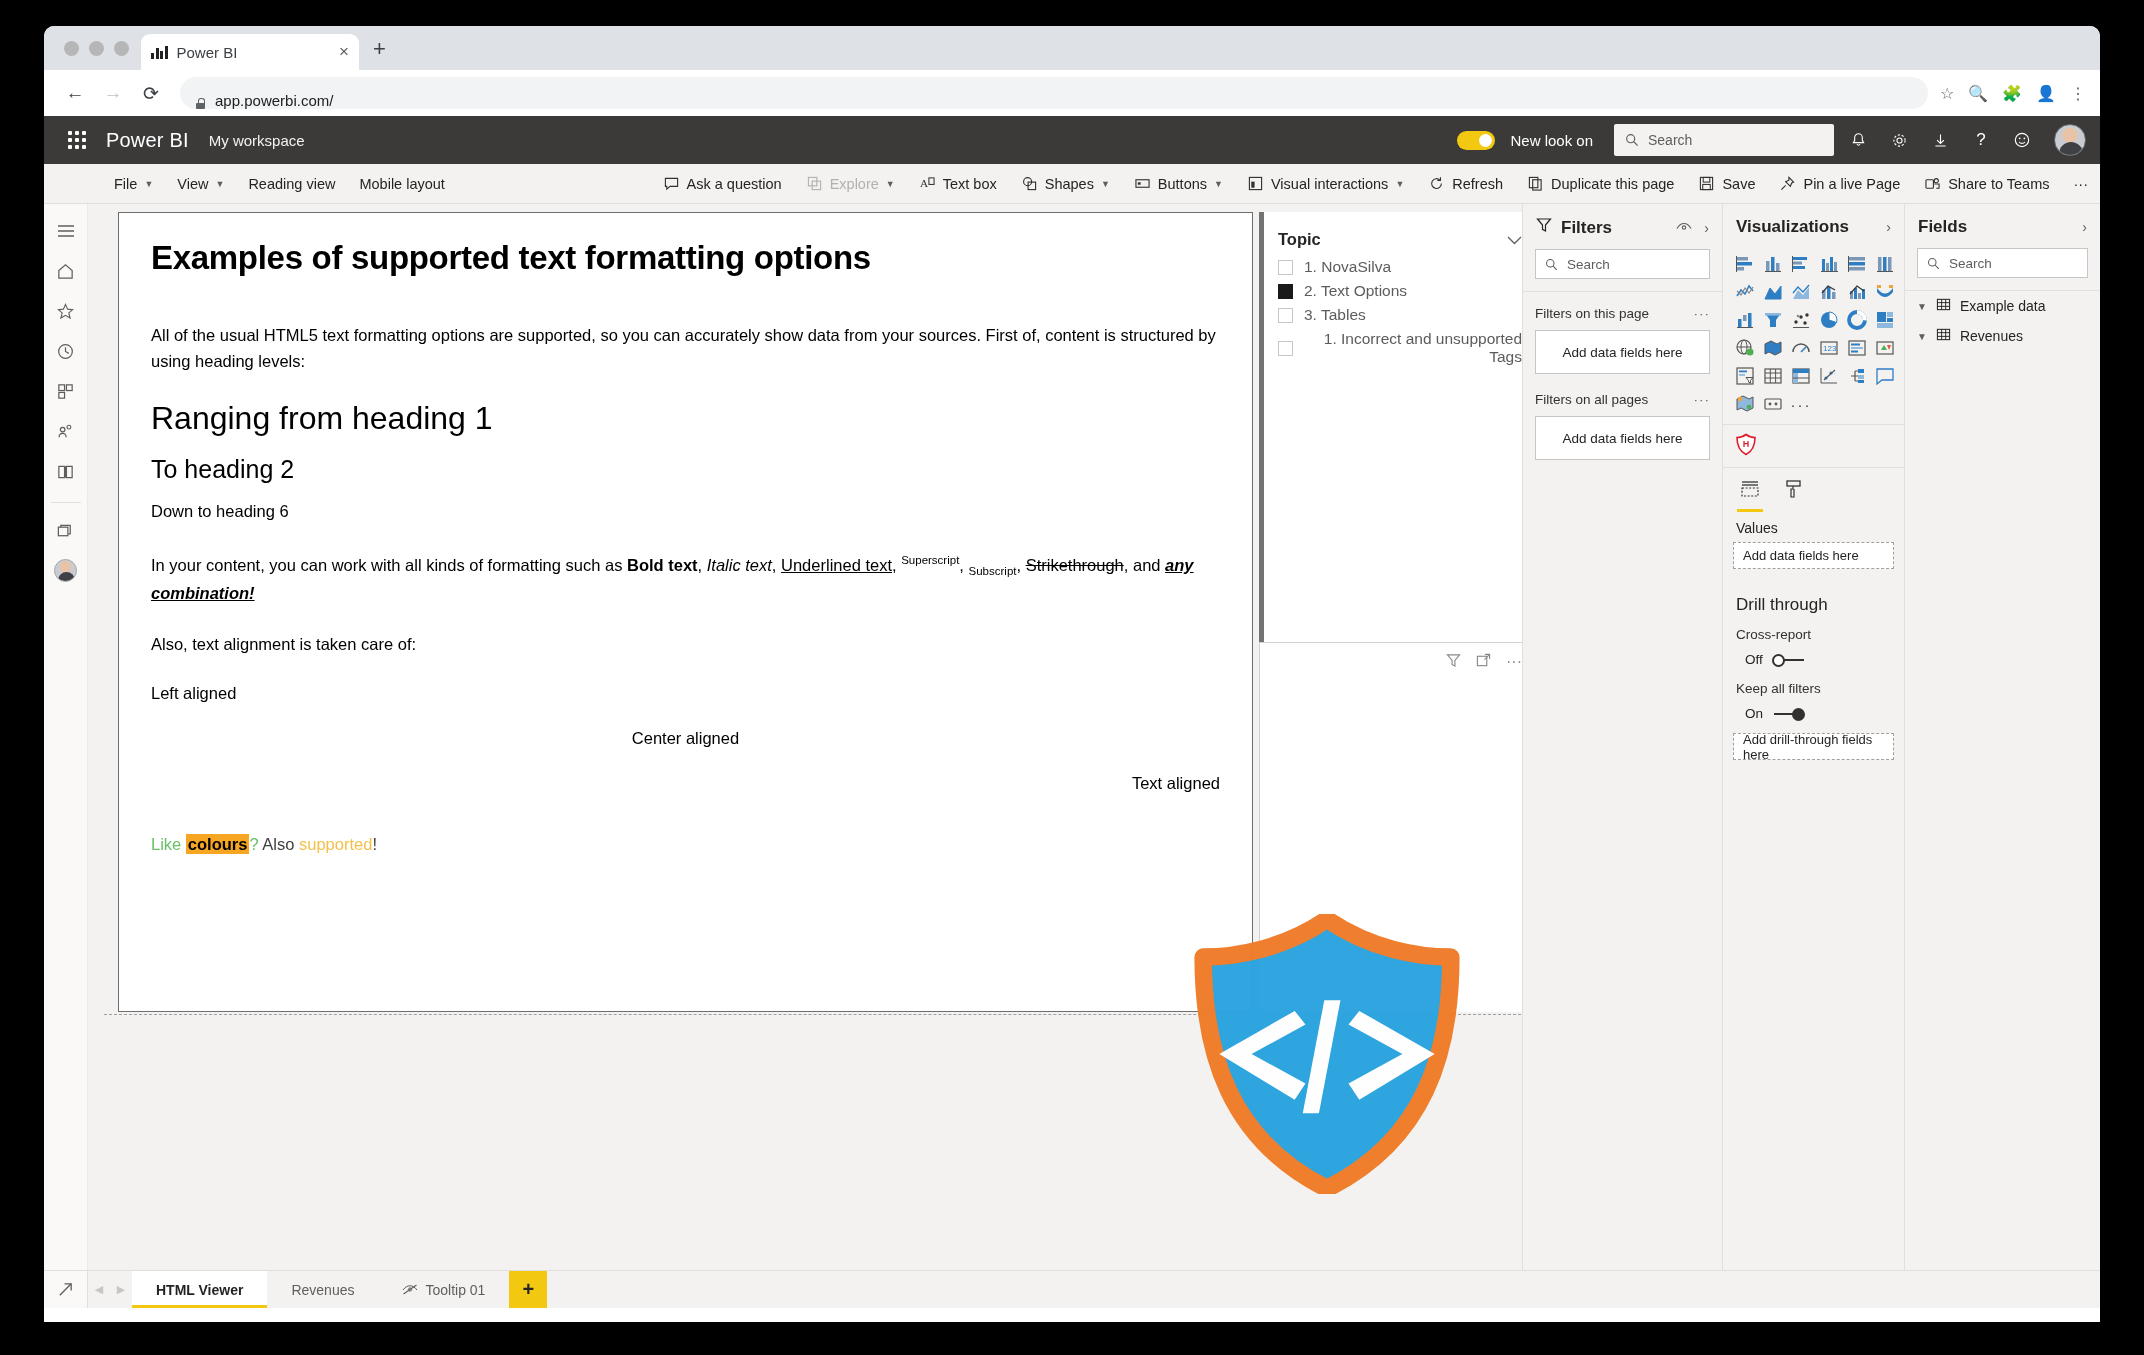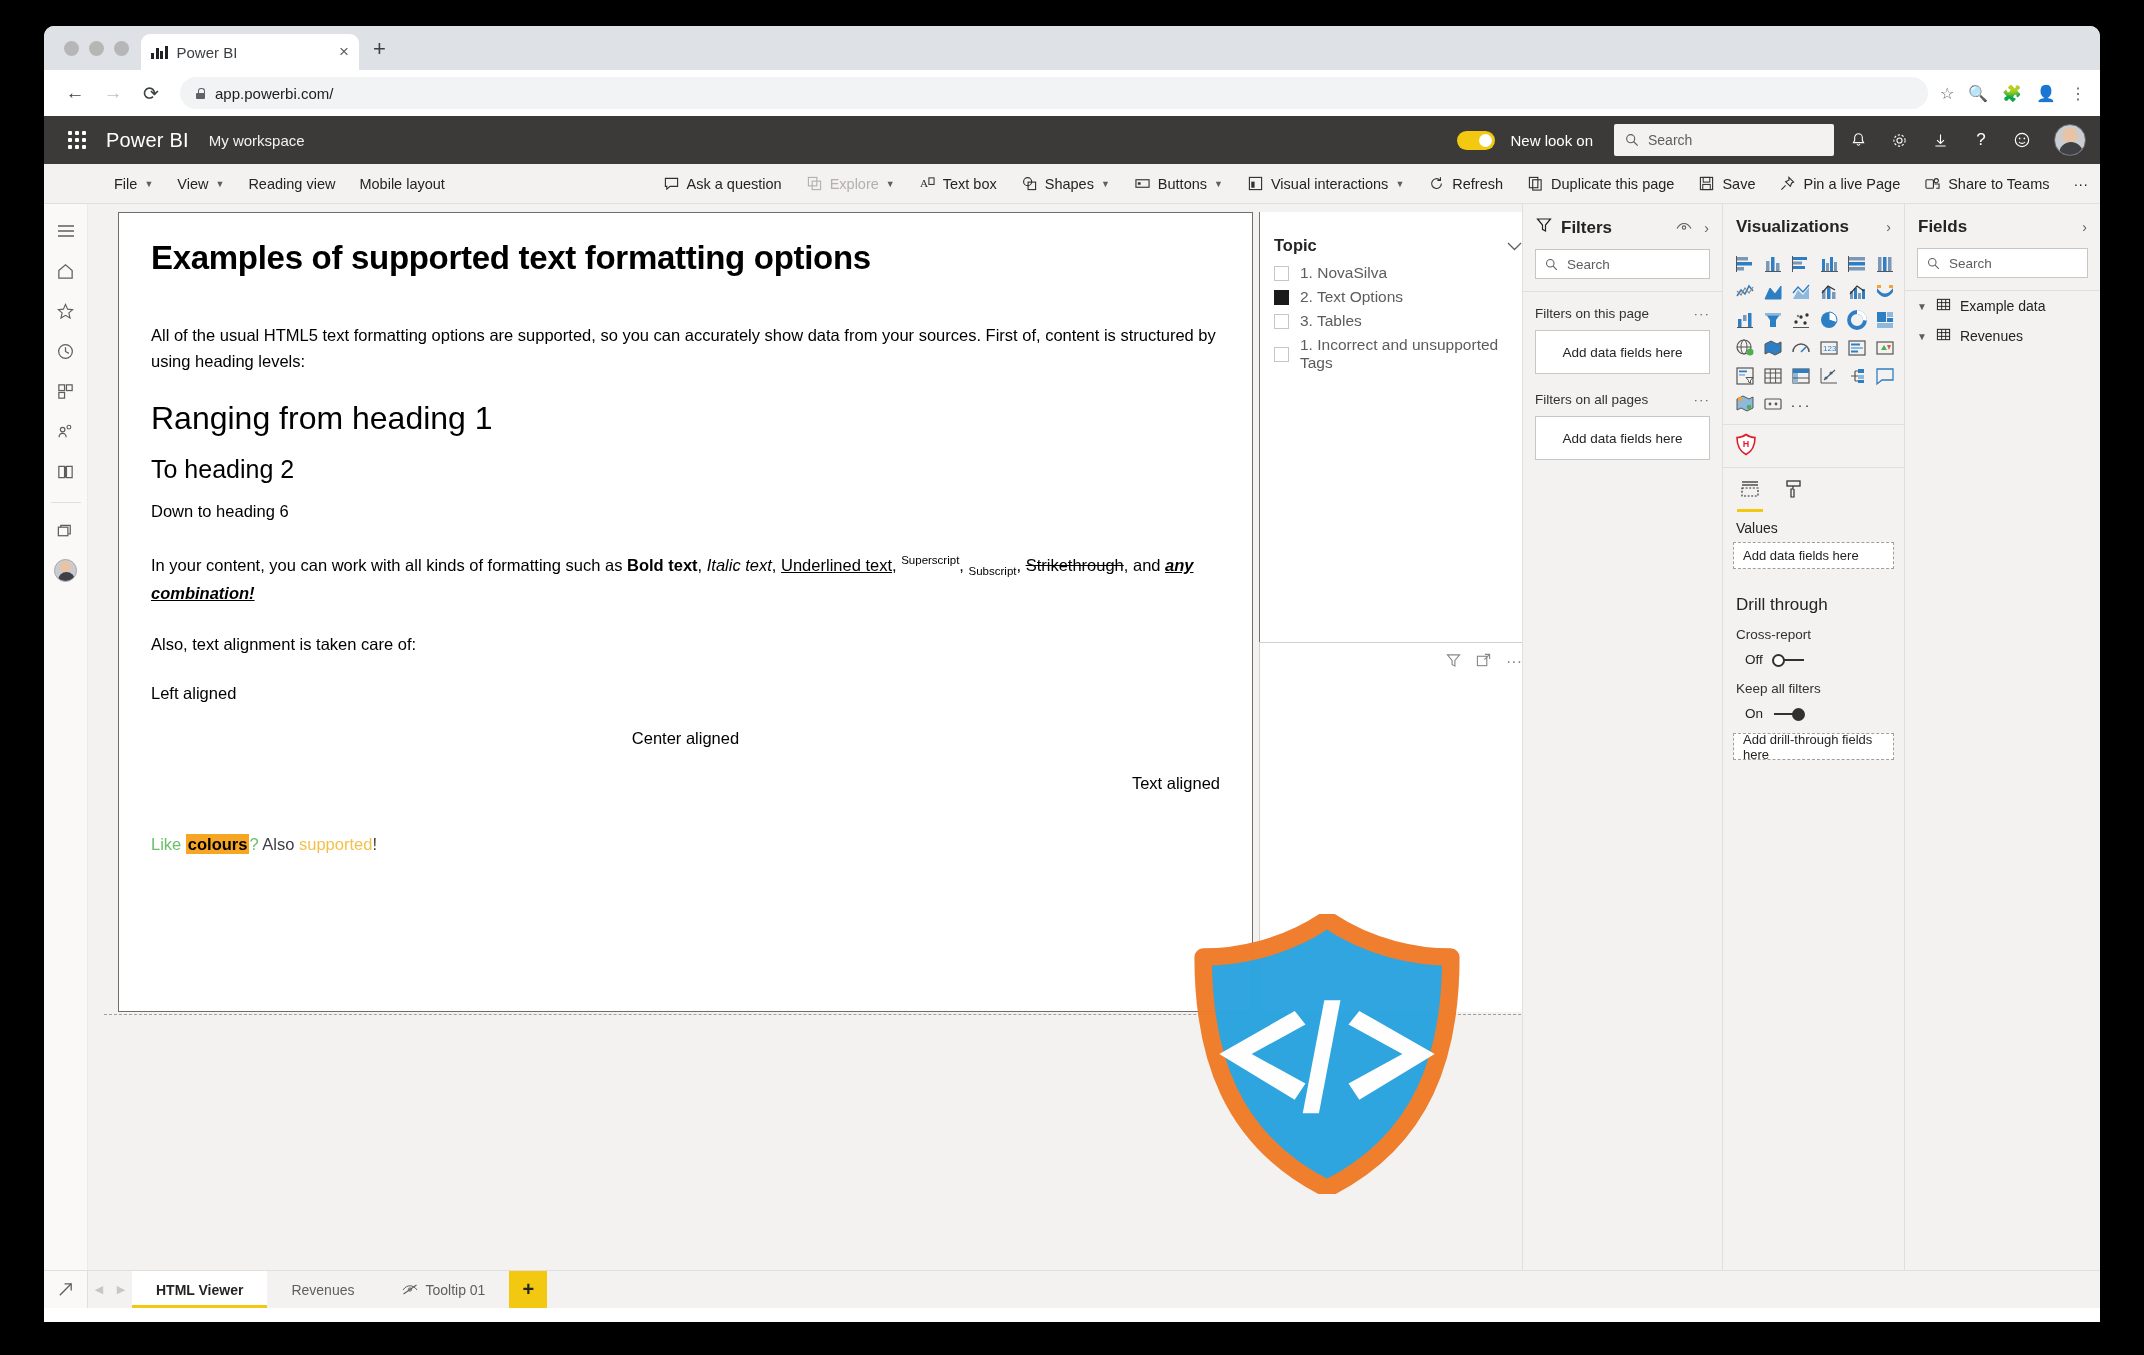--- a/index.html
+++ b/index.html
@@ -35,21 +35,21 @@
   .tab-title { flex: 1; white-space: nowrap; overflow: hidden; }
   .tab-close { font-size: 17px; color: #5f6368; cursor: pointer; }
   .tab-new { font-size: 22px; color: #3c4043; padding: 0 14px 8px; cursor: pointer; }
 
   .urlbar { height: 46px; background: #fff; display: flex; align-items: center; gap: 4px; padding: 0 14px; }
   .navbtn { width: 34px; height: 34px; display: flex; align-items: center; justify-content: center;
             color: #3c4043; font-size: 19px; cursor: pointer; border-radius: 50%; }
   .navbtn.dim { color: #bdc1c6; }
   .omnibox {
     flex: 1; height: 32px; background: #f1f3f4; border-radius: 16px;
-    display: flex; align-items: center; gap: 10px; padding: 0 16px; margin: 0 8px;
+    display: flex; align-items: flex-end; gap: 10px; padding: 0 16px; margin: 0 8px;
     font-size: 15px; color: #202124;
   }
   .lock { width: 9px; height: 11px; position: relative; }
   .lock::before { content:""; position:absolute; bottom:0; left:0; width:9px; height:6px; background:#5f6368; border-radius:1px; }
   .lock::after { content:""; position:absolute; top:0; left:2px; width:5px; height:6px;
                  border:1.4px solid #5f6368; border-bottom:none; border-radius:3px 3px 0 0; }
   .urlicons { display: flex; align-items: center; gap: 14px; color: #5f6368; font-size: 16px; }
 
   
   .pbi-header {
@@ -127,22 +127,22 @@
   .vh-align { font-size: 16.5px; margin-bottom: 26px; }
   .vh-colour { font-size: 16.5px; margin-top: 42px; }
   .c-green { color: #6abf69; }
   .c-hl { background: #f6a623; color: #000; font-weight: 700; padding: 1px 2px; }
   .c-red { color: #404040; }
   .c-yellow { color: #f3c14b; }
 
   
   .visual-slicer {
     position: absolute; left: 1155px; top: 0; width: 277px; height: 430px;
-    background: #fff; border-left: 1px solid #737373;
-    padding: 24px 14px; font-size: 15.5px; color: #333;
+    background: #fff; border-left: 5px solid #737373;
+    padding: 18px 14px; font-size: 15.5px; color: #333; text-align: right;
   }
   .slicer-head { display: flex; align-items: center; justify-content: space-between; margin-bottom: 6px; }
   .slicer-title { font-size: 16.5px; font-weight: 600; color: #252423; }
   .slicer-row { display: flex; align-items: center; gap: 11px; padding: 3px 0; color: #5c5c5c; cursor: pointer; }
   .cbox { width: 15px; height: 15px; border: 1px solid #c8c6c4; background: #fff; flex: none; }
   .cbox.on { background: #1a1a1a; border-color: #1a1a1a; }
 
   .visual-blank {
     position: absolute; left: 1155px; top: 430px; width: 277px; height: 370px;
     background: #fff; border-left: 1px solid #d0d0d0; border-top: 1px solid #d0d0d0;

